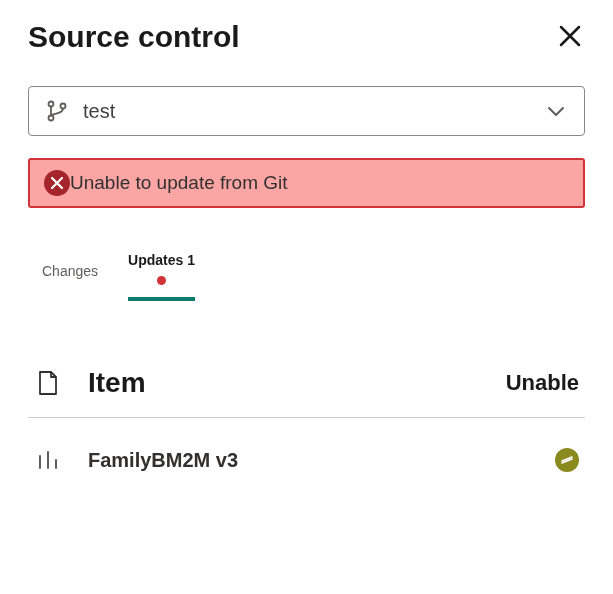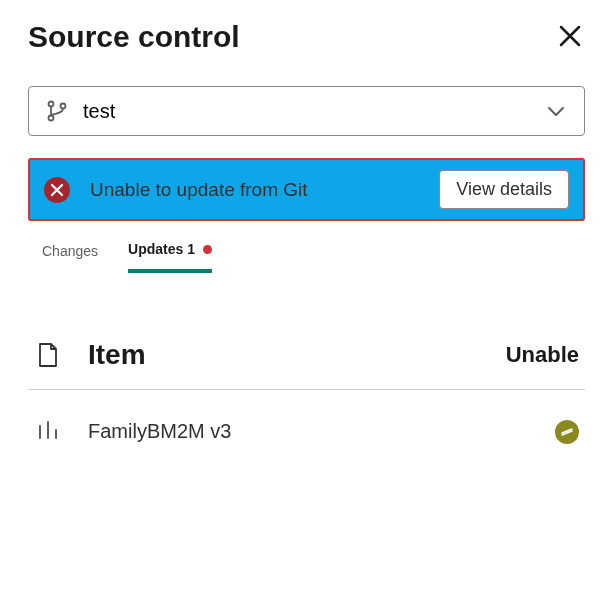--- a/index.html
+++ b/index.html
@@ -39,32 +39,32 @@
     border-radius: 4px;
     padding: 12px 16px;
     gap: 14px;
     margin-bottom: 22px;
     cursor: pointer;
   }
   .branch-icon svg { display: block; }
   .dropdown-label {
     flex: 1;
     font-size: 20px;
-    color: #000000;
+    color: #404040;
   }
   .chevron svg { display: block; }
   .alert {
     display: flex;
     align-items: center;
-    gap: 20px;
+    gap: 0;
     border: 2px solid #d13438;
-    background: #0ea5e9;
+    background: #fca5a5;
     border-radius: 3px;
     padding: 10px 14px;
-    margin-bottom: 20px;
+    margin-bottom: 44px;
   }
   .alert-icon {
     width: 26px;
     height: 26px;
     border-radius: 50%;
     background: #a4262c;
     display: flex;
     align-items: center;
     justify-content: center;
     flex-shrink: 0;
@@ -96,20 +96,21 @@
     padding-bottom: 12px;
     cursor: pointer;
     display: flex;
     align-items: center;
     gap: 8px;
   }
   .tab.active {
     color: #1a1a1a;
     font-weight: 600;
     border-bottom: 4px solid #0f7b6c;
+    flex-direction: column;
   }
   .dot {
     width: 9px;
     height: 9px;
     border-radius: 50%;
     background: #d13438;
     display: inline-block;
   }
   .table-header {
     display: flex;
@@ -123,23 +124,24 @@
     flex: 1;
     font-size: 28px;
     font-weight: 600;
   }
   .col-status {
     font-size: 22px;
     font-weight: 600;
   }
   .table-row {
     display: flex;
-    align-items: flex-start;
+    align-items: center;
     gap: 26px;
     padding: 30px 6px 0 6px;
+    font-weight: bold;
   }
   .row-icon { width: 28px; display:flex; justify-content:center; }
   .row-item {
     flex: 1;
     font-size: 20px;
     color: #323130;
   }
   .status-badge {
     width: 24px;
     height: 24px;
@@ -182,21 +184,20 @@
   </span>
 </div>
 
 <div class="alert">
   <span class="alert-icon">
     <svg width="14" height="14" viewBox="0 0 14 14">
         <path d="M2 2 L12 12 M12 2 L2 12" stroke="#fff" stroke-width="2.2" stroke-linecap="round"></path>
       </svg>
   </span>
   <span class="alert-msg">Unable to update from Git</span>
-  <button class="alert-btn">View details</button>
 </div>
 
 <div class="tabs">
   <div class="tab">
     <span>Changes</span>
   </div>
   <div class="tab active">
     <span>Updates 1</span>
     <span class="dot"></span>
   </div>

